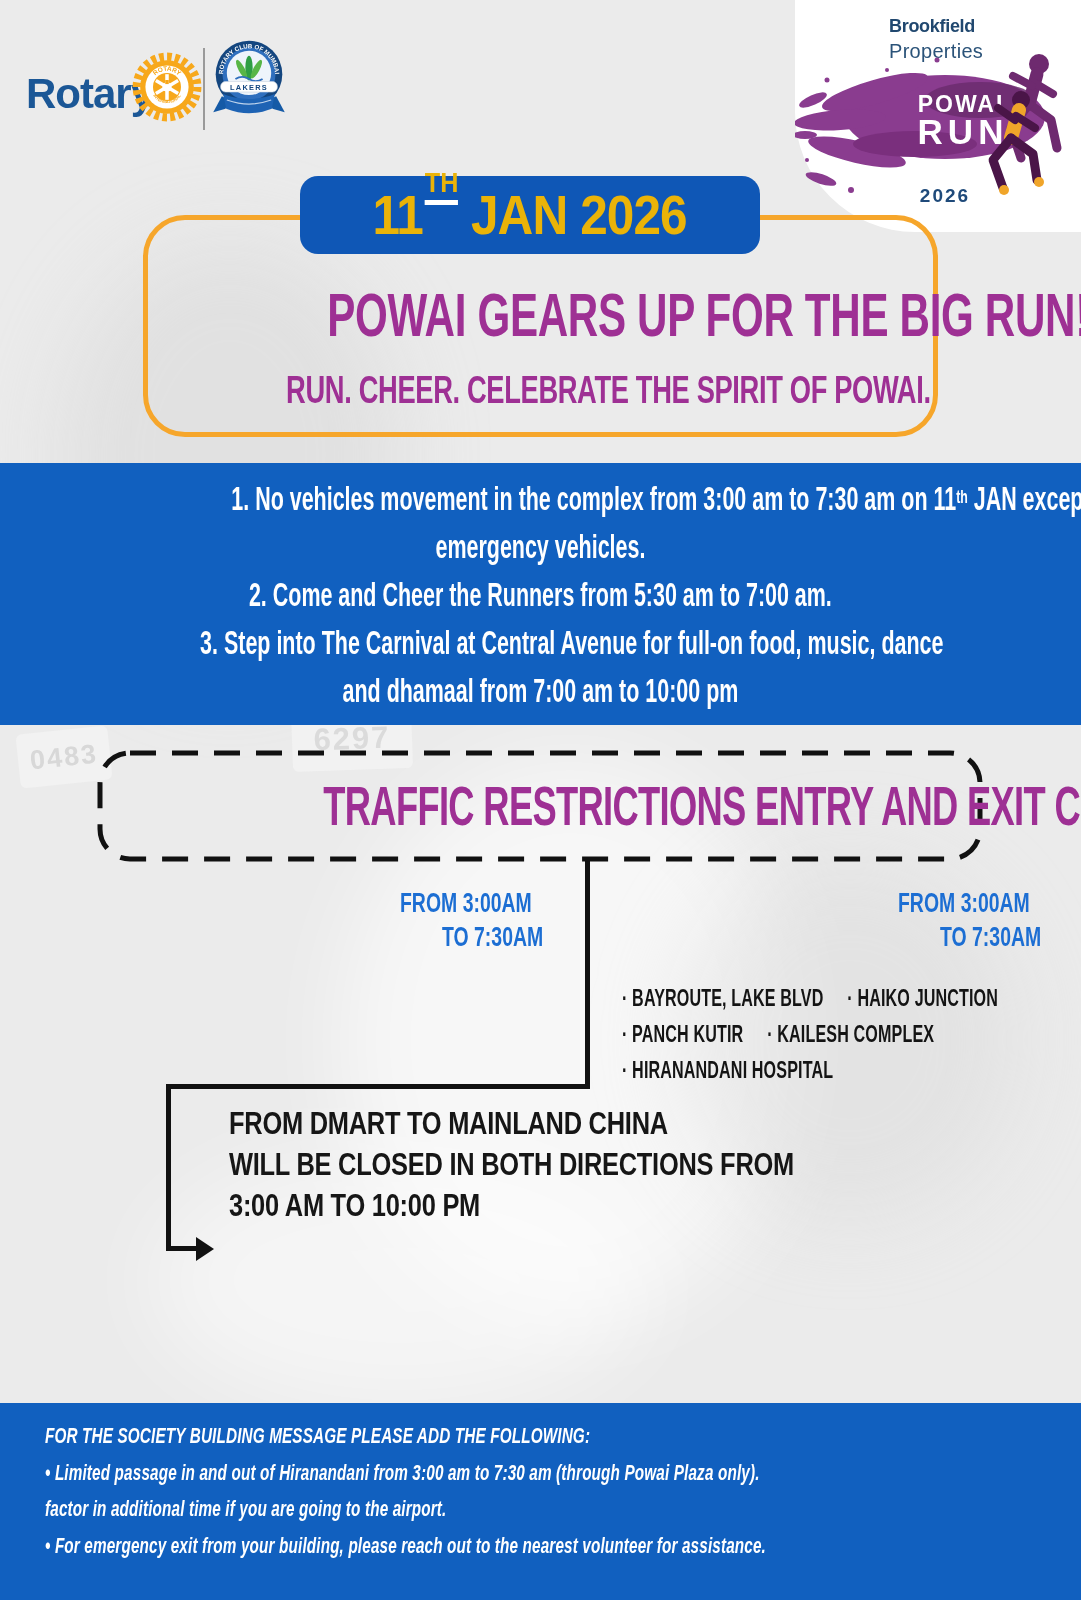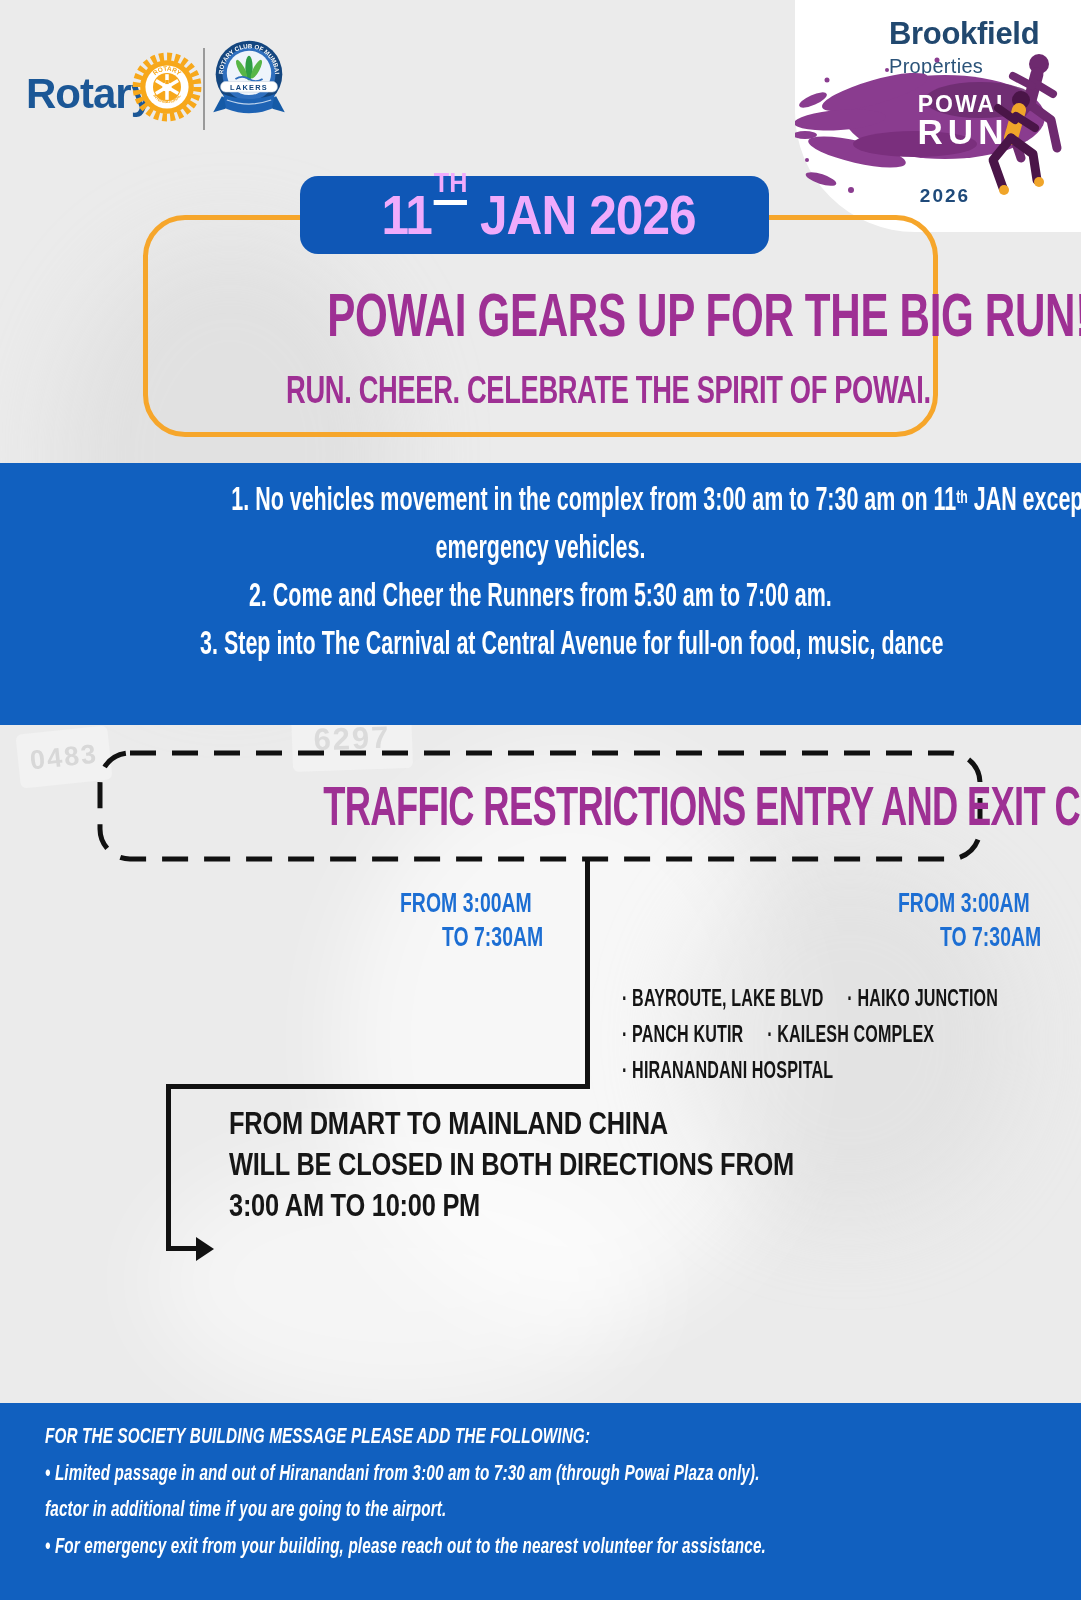--- a/index.html
+++ b/index.html
@@ -34,29 +34,29 @@
   }
   .gear{position:absolute;left:132px;top:52px;}
   .divider{position:absolute;left:203px;top:48px;width:2px;height:82px;background:#9a9a9a;}
   .badge{position:absolute;left:212px;top:38px;}
 
   .event-logo{
     position:absolute;right:0;top:0;width:286px;height:232px;background:#ffffff;
     border-bottom-left-radius:120px;
   }
   .brand{position:absolute;left:94px;top:16px;color:#21486F;}
-  .brand-name{font-size:31px;font-weight:bold;letter-spacing:-.3px;}
+  .brand-name{font-size:18px;font-weight:bold;letter-spacing:-.3px;}
   .brand-sub{font-size:20px;margin-top:3px;letter-spacing:.3px;color:#2B5379;}
   .flame-svg{position:absolute;left:0;top:42px;}
 
   
   .date-banner{
     position:absolute;left:300px;top:176px;width:460px;height:78px;background:#0F57B6;border-radius:18px;
     display:flex;align-items:center;justify-content:center;z-index:3;
-    color:#f0abfc;font-weight:bold;padding-left:9px;
+    color:#eab308;font-weight:bold;
   }
   .date-banner .day{font-size:55px;letter-spacing:-1px;}
   .date-banner .ord{font-size:28px;vertical-align:top;position:relative;top:-16px;border-bottom:5px solid #fff;padding-bottom:2px;margin-left:2px;}
   .date-banner .rest{font-size:55px;margin-left:14px;letter-spacing:-1px;}
   .date-banner .inner{transform:scaleX(.9);transform-origin:center;white-space:nowrap;}
 
   
   .hero{
     position:absolute;left:143px;top:215px;width:795px;height:222px;box-sizing:border-box;
     border:5px solid #F6A62B;border-radius:42px;z-index:2;text-align:center;
@@ -264,20 +264,23 @@
     </div>
     <div class="rule-line">
       <span class="sxC">emergency vehicles.</span>
     </div>
     <div class="rule-line">
       <span class="sxC">2. Come and Cheer the Runners from 5:30 am to 7:00 am.</span>
     </div>
     <div class="rule-line">
       <span class="sxC">3. Step into The Carnival at Central Avenue for full-on food, music, dance</span>
     </div>
+    <div class="rule-line">
+      <span class="sxC">and dhamaal from 7:00 am to 10:00 pm</span>
+    </div>
   </div>
 
   <div class="traffic-box">
     <svg class="frame" width="886" height="112" viewBox="0 0 886 112">
       <rect x="3" y="3" width="880" height="106" rx="30" fill="none" stroke="#111111" stroke-width="5" stroke-dasharray="26 16"></rect>
     </svg>
     <div class="traffic-heading">
       <span class="sxC">TRAFFIC RESTRICTIONS ENTRY AND EXIT CLOSED</span>
     </div>
   </div>

